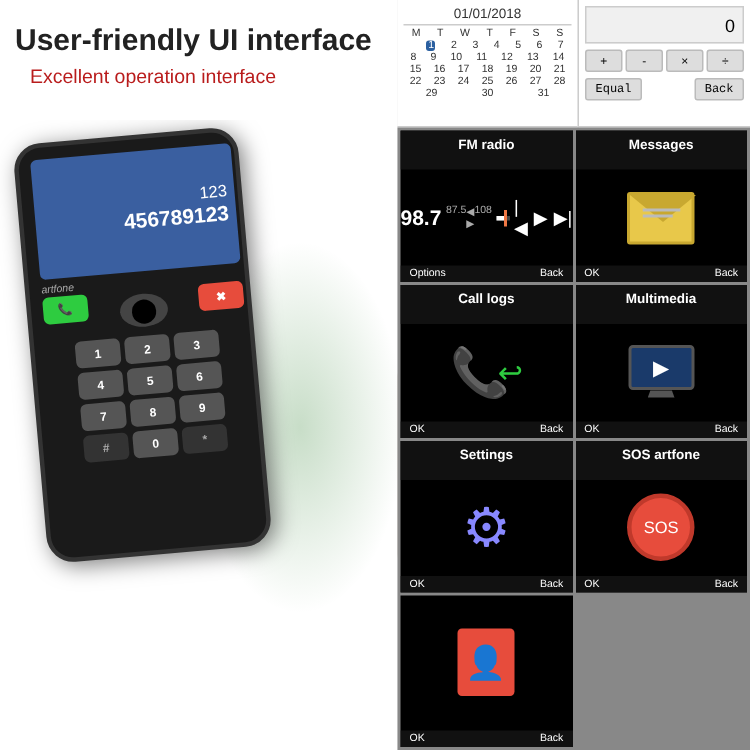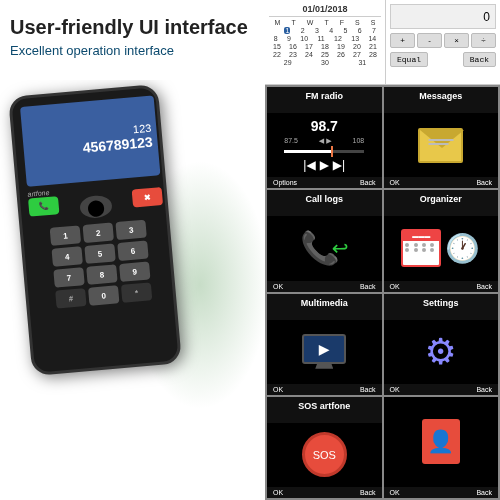--- a/index.html
+++ b/index.html
@@ -28,23 +28,23 @@
 
     .headline-title {
       font-size: 20px;
       font-weight: bold;
       color: #222;
       line-height: 1.2;
     }
 
     .headline-sub {
       font-size: 13px;
-      color: #0c4a6e;
+      color: #b91c1c;
       margin-top: 4px;
-      margin-left: 0;
+      margin-left: 10px;
     }
 
     .phone-image-area {
       position: absolute;
       left: 0; top: 80px;
       width: 265px;
       height: 410px;
       overflow: hidden;
     }
 
@@ -165,21 +165,21 @@
       width: 235px;
       height: 85px;
       background: #fff;
       border-bottom: 1px solid #ccc;
       padding: 4px;
     }
 
     .cal-header {
       text-align: center;
       font-size: 9px;
-      font-weight: bold;
+      font-weight: normal;
       color: #333;
       border-bottom: 1px solid #ccc;
       padding-bottom: 2px;
       margin-bottom: 2px;
     }
 
     .cal-days-row {
       display: flex;
       justify-content: space-around;
       font-size: 7px;
@@ -632,21 +632,21 @@
     <div class="calc-footer">
       <div class="calc-footer-btn">Equal</div>
       <div class="calc-footer-btn">Back</div>
     </div>
   </div>
 
   <div class="app-grid">
 
     <div class="app-screen">
       <div class="app-title">FM radio</div>
-      <div class="app-content" style="flex-direction:column; gap:3px;">
+      <div class="app-content" style="flex-direction:row; gap:3px;">
         <div class="fm-freq">98.7</div>
         <div class="fm-range">
           <span>87.5</span>
           <span>◀ ▶</span>
           <span>108</span>
         </div>
         <div class="fm-bar">
           <div class="fm-bar-fill"></div>
           <div class="fm-indicator"></div>
         </div>
@@ -686,45 +686,20 @@
       <div class="app-content">
         <span class="phone-icon-svg">📞</span>
         <span class="arrow-right" style="color:#2ecc40;font-size:20px;margin-left:-8px;">↩</span>
       </div>
       <div class="app-footer">
         <span class="app-footer-btn">OK</span>
         <span class="app-footer-btn">Back</span>
       </div>
     </div>
 
-    <div class="app-screen">
-      <div class="app-title">Organizer</div>
-      <div class="app-content" style="gap:4px;">
-        <div class="organizer-cal">
-          <div class="organizer-cal-header">
-            <span style="color:#fff;font-size:6px;">▬▬▬</span>
-          </div>
-          <div class="organizer-cal-body">
-            <div class="organizer-cal-dot"></div>
-            <div class="organizer-cal-dot"></div>
-            <div class="organizer-cal-dot"></div>
-            <div class="organizer-cal-dot"></div>
-            <div class="organizer-cal-dot"></div>
-            <div class="organizer-cal-dot"></div>
-            <div class="organizer-cal-dot"></div>
-            <div class="organizer-cal-dot"></div>
-          </div>
-        </div>
-        <span class="clock-icon">🕐</span>
-      </div>
-      <div class="app-footer">
-        <span class="app-footer-btn">OK</span>
-        <span class="app-footer-btn">Back</span>
-      </div>
-    </div>
 
     <div class="app-screen">
       <div class="app-title">Multimedia</div>
       <div class="app-content">
         <div class="tv-icon">
           <div class="tv-screen">
             <span class="tv-play">▶</span>
           </div>
           <div style="width:18px;height:5px;background:#555;margin:0 auto;clip-path:polygon(10% 0,90% 0,100% 100%,0 100%);"></div>
         </div>

